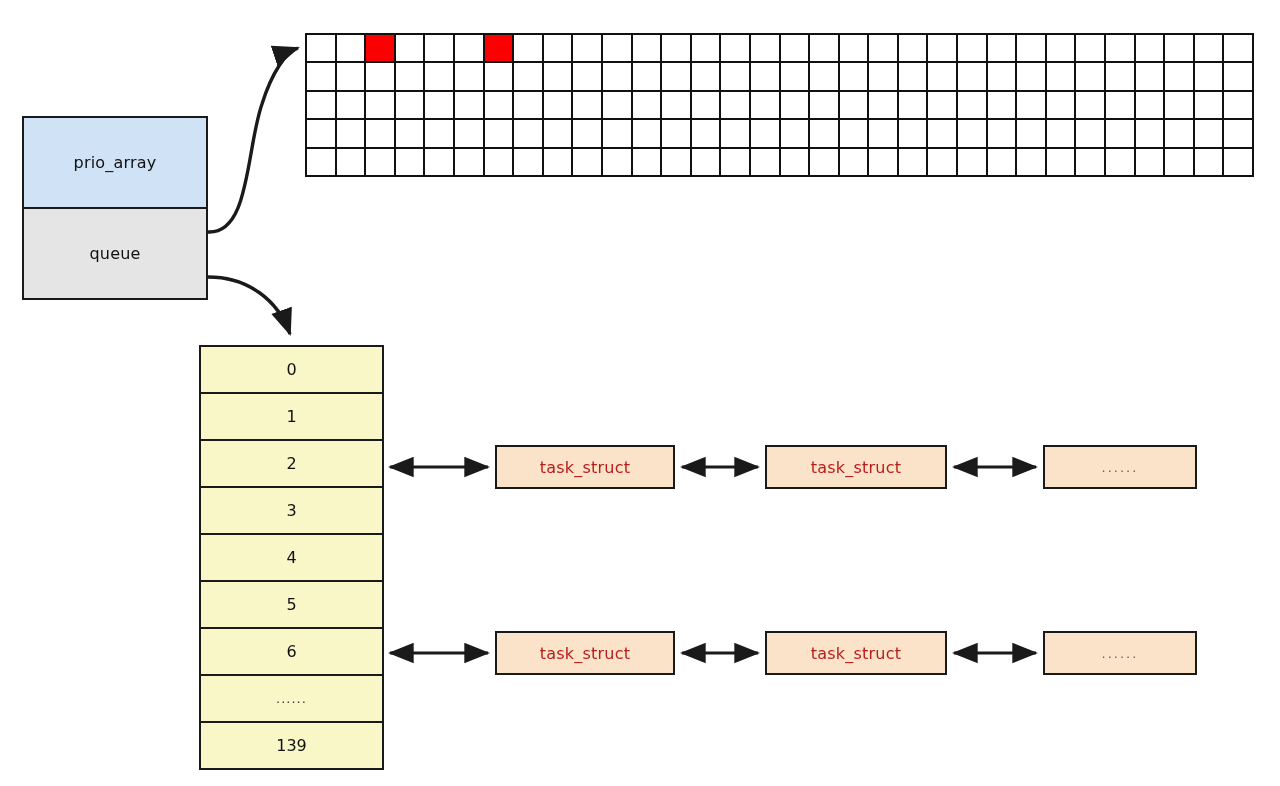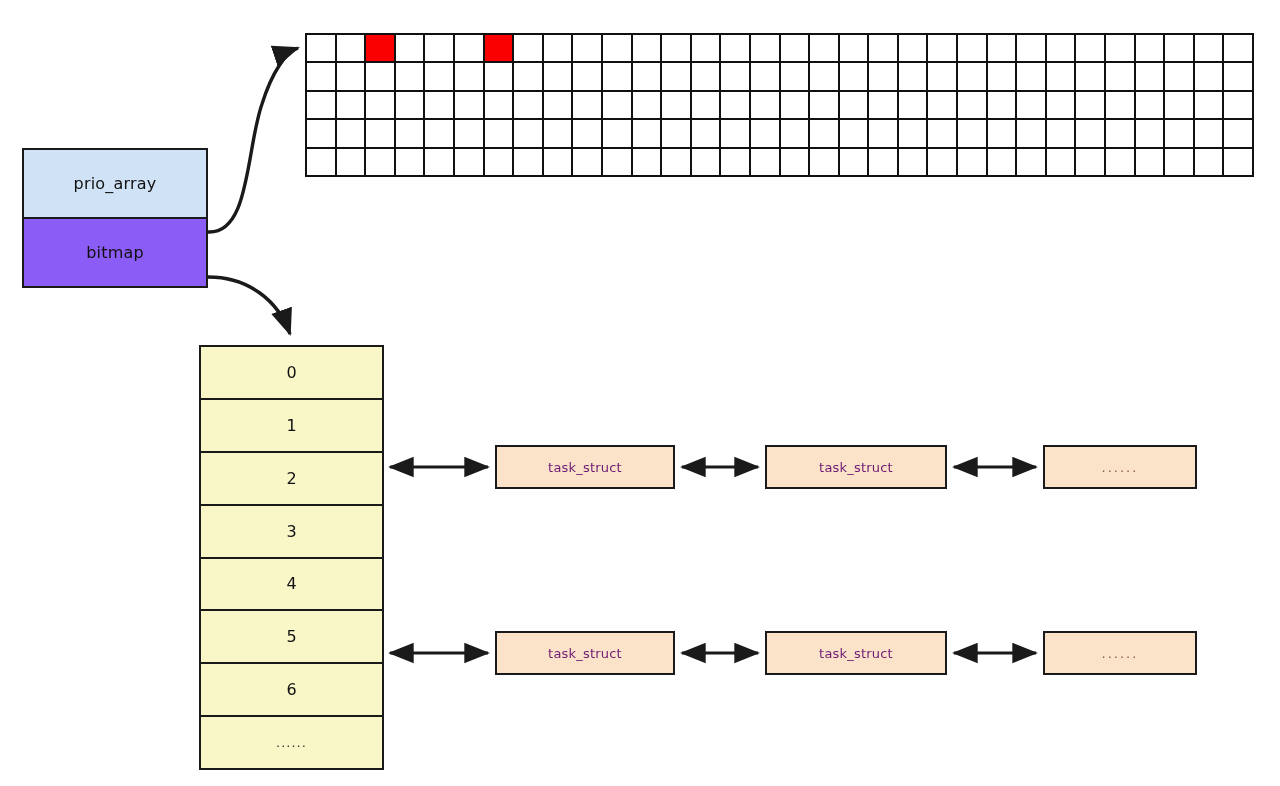--- a/index.html
+++ b/index.html
@@ -20,27 +20,26 @@
     width: 1280px;
     height: 786px;
   }
 
   
   .struct-box {
     position: absolute;
     left: 22px;
     top: 116px;
     width: 186px;
-    height: 140px;
+    height: 184px;
     border: 2px solid #1a1a1a;
     box-sizing: border-box;
-    background: #8b5cf6;
+    background: #e5e5e5;
     display: flex;
     flex-direction: column;
-    margin-top: 32px;
   }
   .struct-row {
     flex: 1 1 0;
     border-bottom: 2px solid #1a1a1a;
     box-sizing: border-box;
     display: flex;
     align-items: center;
     justify-content: center;
     font-size: 16px;
     color: #111111;
@@ -109,22 +108,22 @@
   
   .node {
     position: absolute;
     height: 44px;
     border: 2.5px solid #1a1a1a;
     box-sizing: border-box;
     background: #fae3c9;
     display: flex;
     align-items: center;
     justify-content: center;
-    font-size: 13px;
-    color: #701a75;
+    font-size: 16px;
+    color: #b91c1c;
     letter-spacing: 0.2px;
   }
   .node.dots {
     font-size: 13px;
     letter-spacing: 2px;
     color: #8a5a3b;
   }
 
   
   .n-r1-a { left: 495px; top: 445px; width: 180px; }
@@ -169,21 +168,21 @@
     <line x1="390" y1="653" x2="488" y2="653" stroke="#1a1a1a" stroke-width="3.2" marker-start="url(#ah-start)" marker-end="url(#ah-end)"></line>
     <line x1="682" y1="653" x2="758" y2="653" stroke="#1a1a1a" stroke-width="3.2" marker-start="url(#ah-start)" marker-end="url(#ah-end)"></line>
     <line x1="954" y1="653" x2="1036" y2="653" stroke="#1a1a1a" stroke-width="3.2" marker-start="url(#ah-start)" marker-end="url(#ah-end)"></line>
   </svg>
 
   <div class="struct-box">
     <div class="struct-row header">
       <span>prio_array</span>
     </div>
     <div class="struct-row">
-      <span>bitmap</span>
+      <span>queue</span>
     </div>
   </div>
 
   <div class="bitmap-grid" id="bitmap-grid">
       <div class="bitmap-row">
         <div class="bitmap-cell"></div>
         <div class="bitmap-cell"></div>
         <div class="bitmap-cell set"></div>
         <div class="bitmap-cell"></div>
         <div class="bitmap-cell"></div>
@@ -371,20 +370,23 @@
       </div>
       <div class="queue-cell">
         <span>5</span>
       </div>
       <div class="queue-cell">
         <span>6</span>
       </div>
       <div class="queue-cell ellipsis">
         <span>......</span>
       </div>
+      <div class="queue-cell">
+        <span>139</span>
+      </div>
     </div>
 
   <div class="node n-r1-a">
     <span>task_struct</span>
   </div>
   <div class="node n-r1-b">
     <span>task_struct</span>
   </div>
   <div class="node n-r1-c dots">
     <span>......</span>

